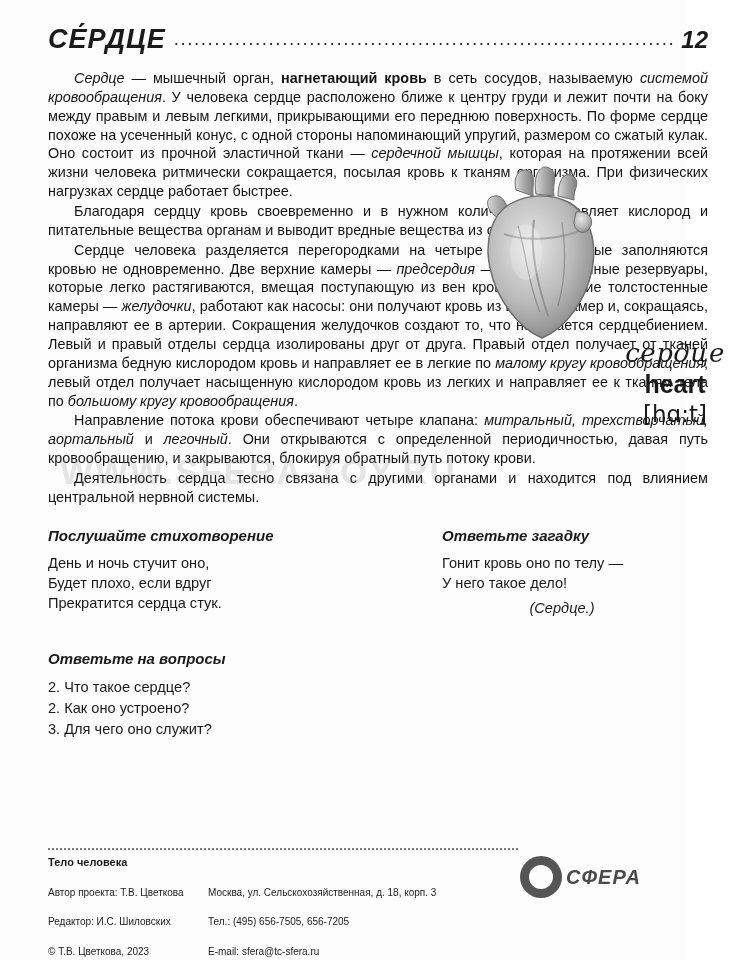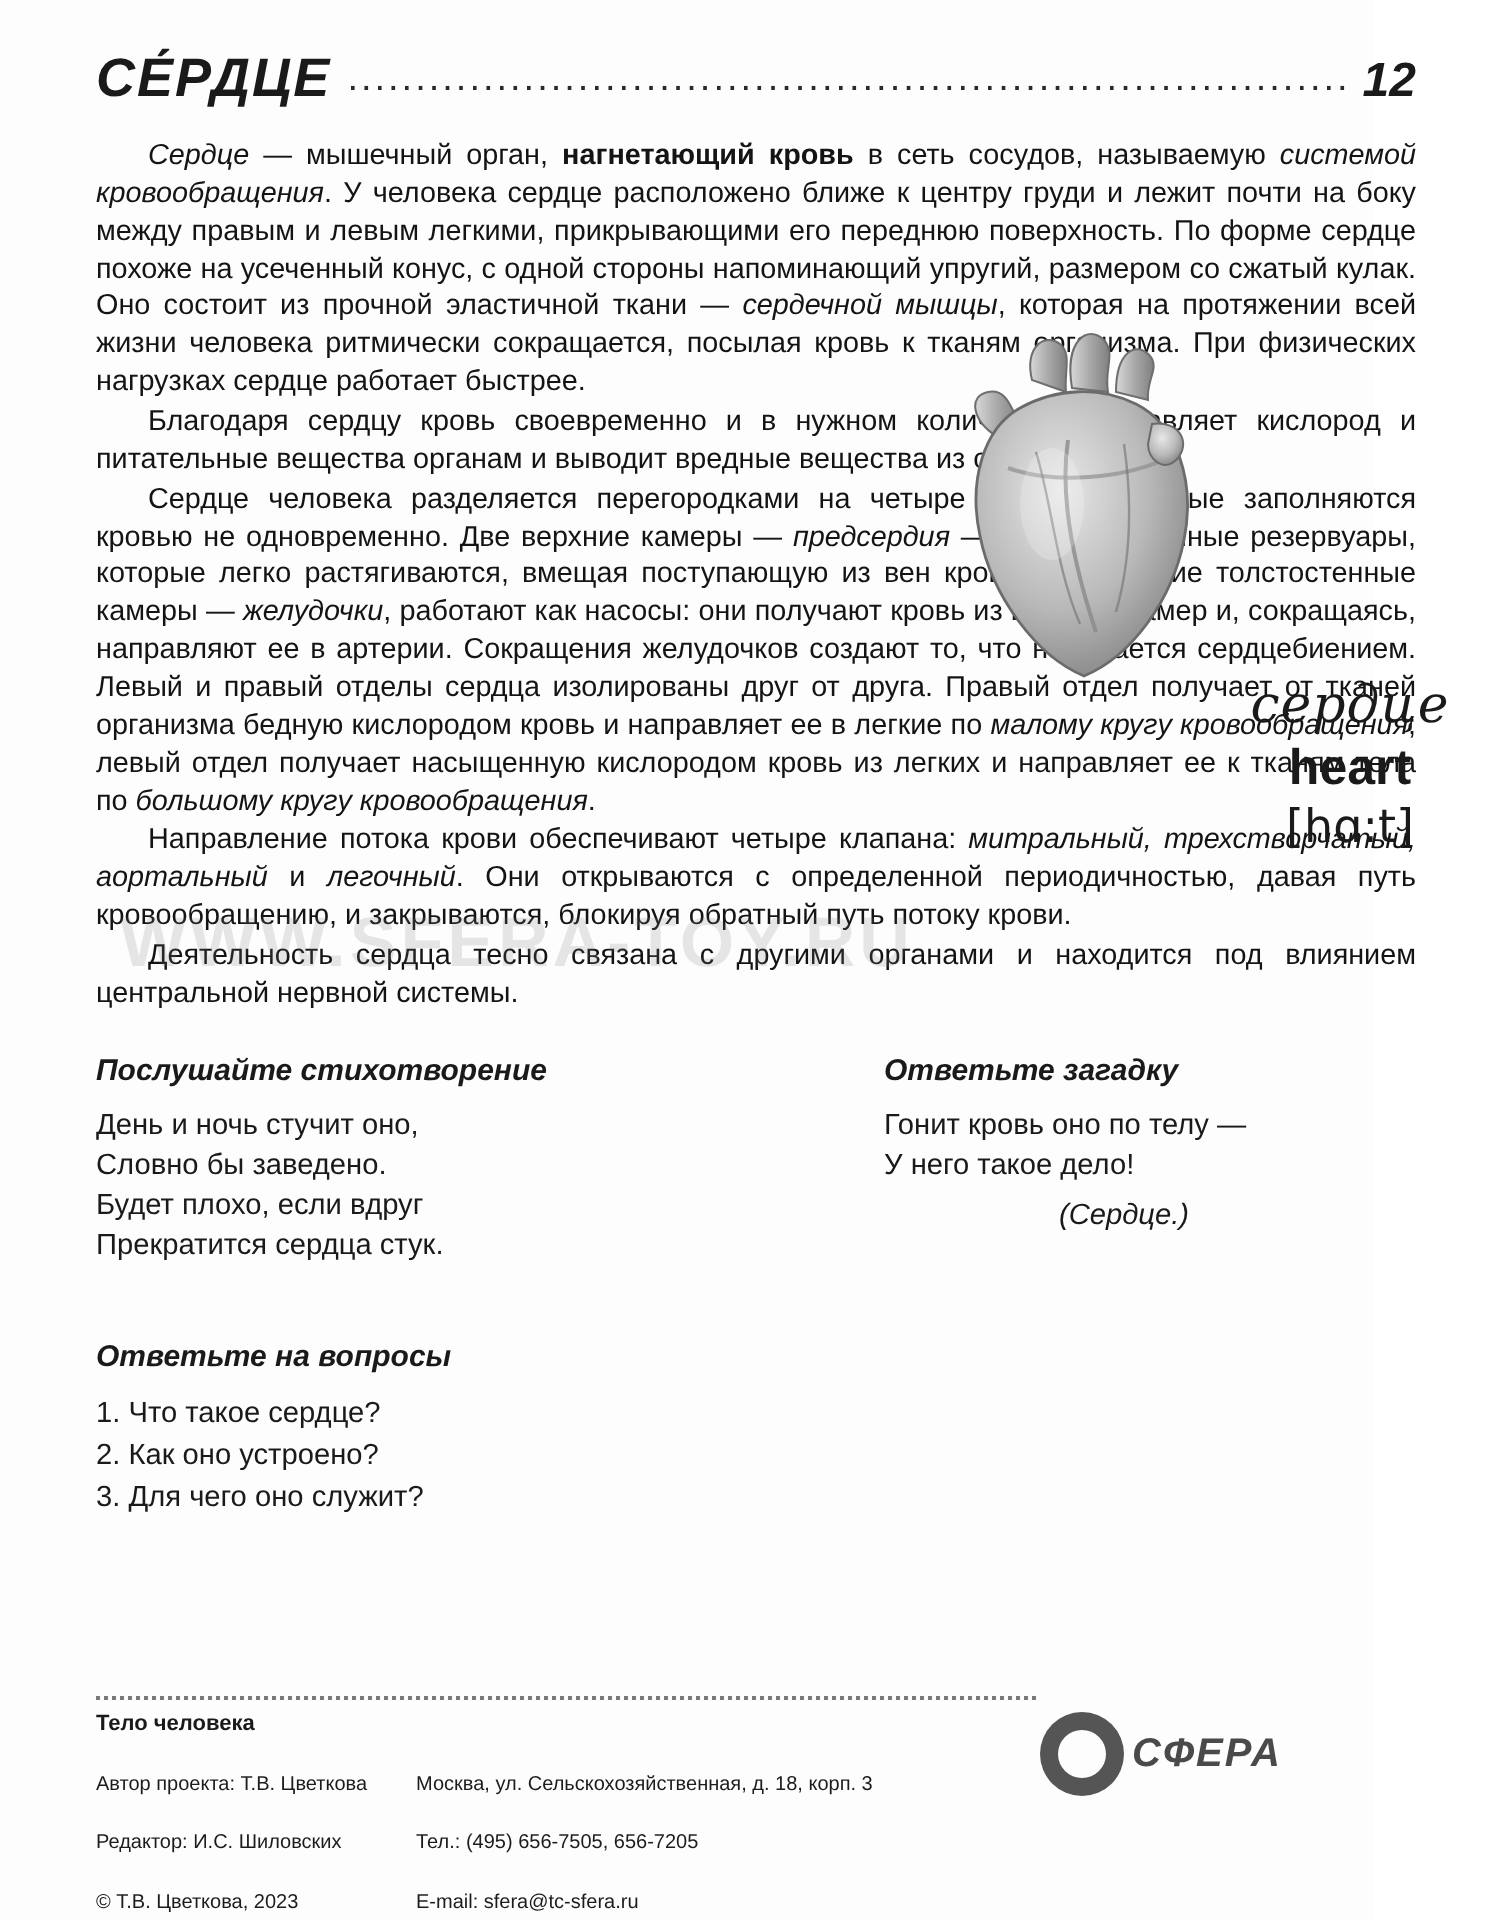--- a/index.html
+++ b/index.html
@@ -242,27 +242,26 @@
       <p>Сердце человека разделяется перегородками на четыре <i>камеры</i>, которые заполняются кровью не одновременно. Две верхние камеры — <i>предсердия</i> — это тонкостенные резервуары, которые легко растягиваются, вмещая поступающую из вен кровь. Две нижние толстостенные камеры — <i>желудочки</i>, работают как насосы: они получают кровь из верхних камер и, сокращаясь, направляют ее в артерии. Сокращения желудочков создают то, что называется сердцебиением. Левый и правый отделы сердца изолированы друг от друга. Правый отдел получает от тканей организма бедную кислородом кровь и направляет ее в легкие по <i>малому кругу кровообращения</i>; левый отдел получает насыщенную кислородом кровь из легких и направляет ее к тканям тела по <i>большому кругу кровообращения</i>.</p>
       <p>Направление потока крови обеспечивают четыре клапана: <i>митральный, трехстворчатый, аортальный</i> и <i>легочный</i>. Они открываются с определенной периодичностью, давая путь кровообращению, и закрываются, блокируя обратный путь потоку крови.</p>
       <p>Деятельность сердца тесно связана с другими органами и находится под влиянием центральной нервной системы.</p>
     </div>
 
     <div class="lower">
 
       <div class="col-left">
         <div class="sec-title">Послушайте стихотворение</div>
         <div class="poem-line">День и ночь стучит оно,</div>
-        <div class="poem-line">Словно бы заведено.</div>
         <div class="poem-line">Будет плохо, если вдруг</div>
         <div class="poem-line">Прекратится сердца стук.</div>
 
         <div class="questions">
           <div class="sec-title">Ответьте на вопросы</div>
-          <div class="q-line">1. Что такое сердце?</div>
+          <div class="q-line">2. Что такое сердце?</div>
           <div class="q-line">2. Как оно устроено?</div>
           <div class="q-line">3. Для чего оно служит?</div>
         </div>
       </div>
 
       <div class="col-right">
         <div class="sec-title">Ответьте загадку</div>
         <div class="riddle-line">Гонит кровь оно по телу —</div>
         <div class="riddle-line">У него такое дело!</div>
         <div class="riddle-answer">(Сердце.)</div>

